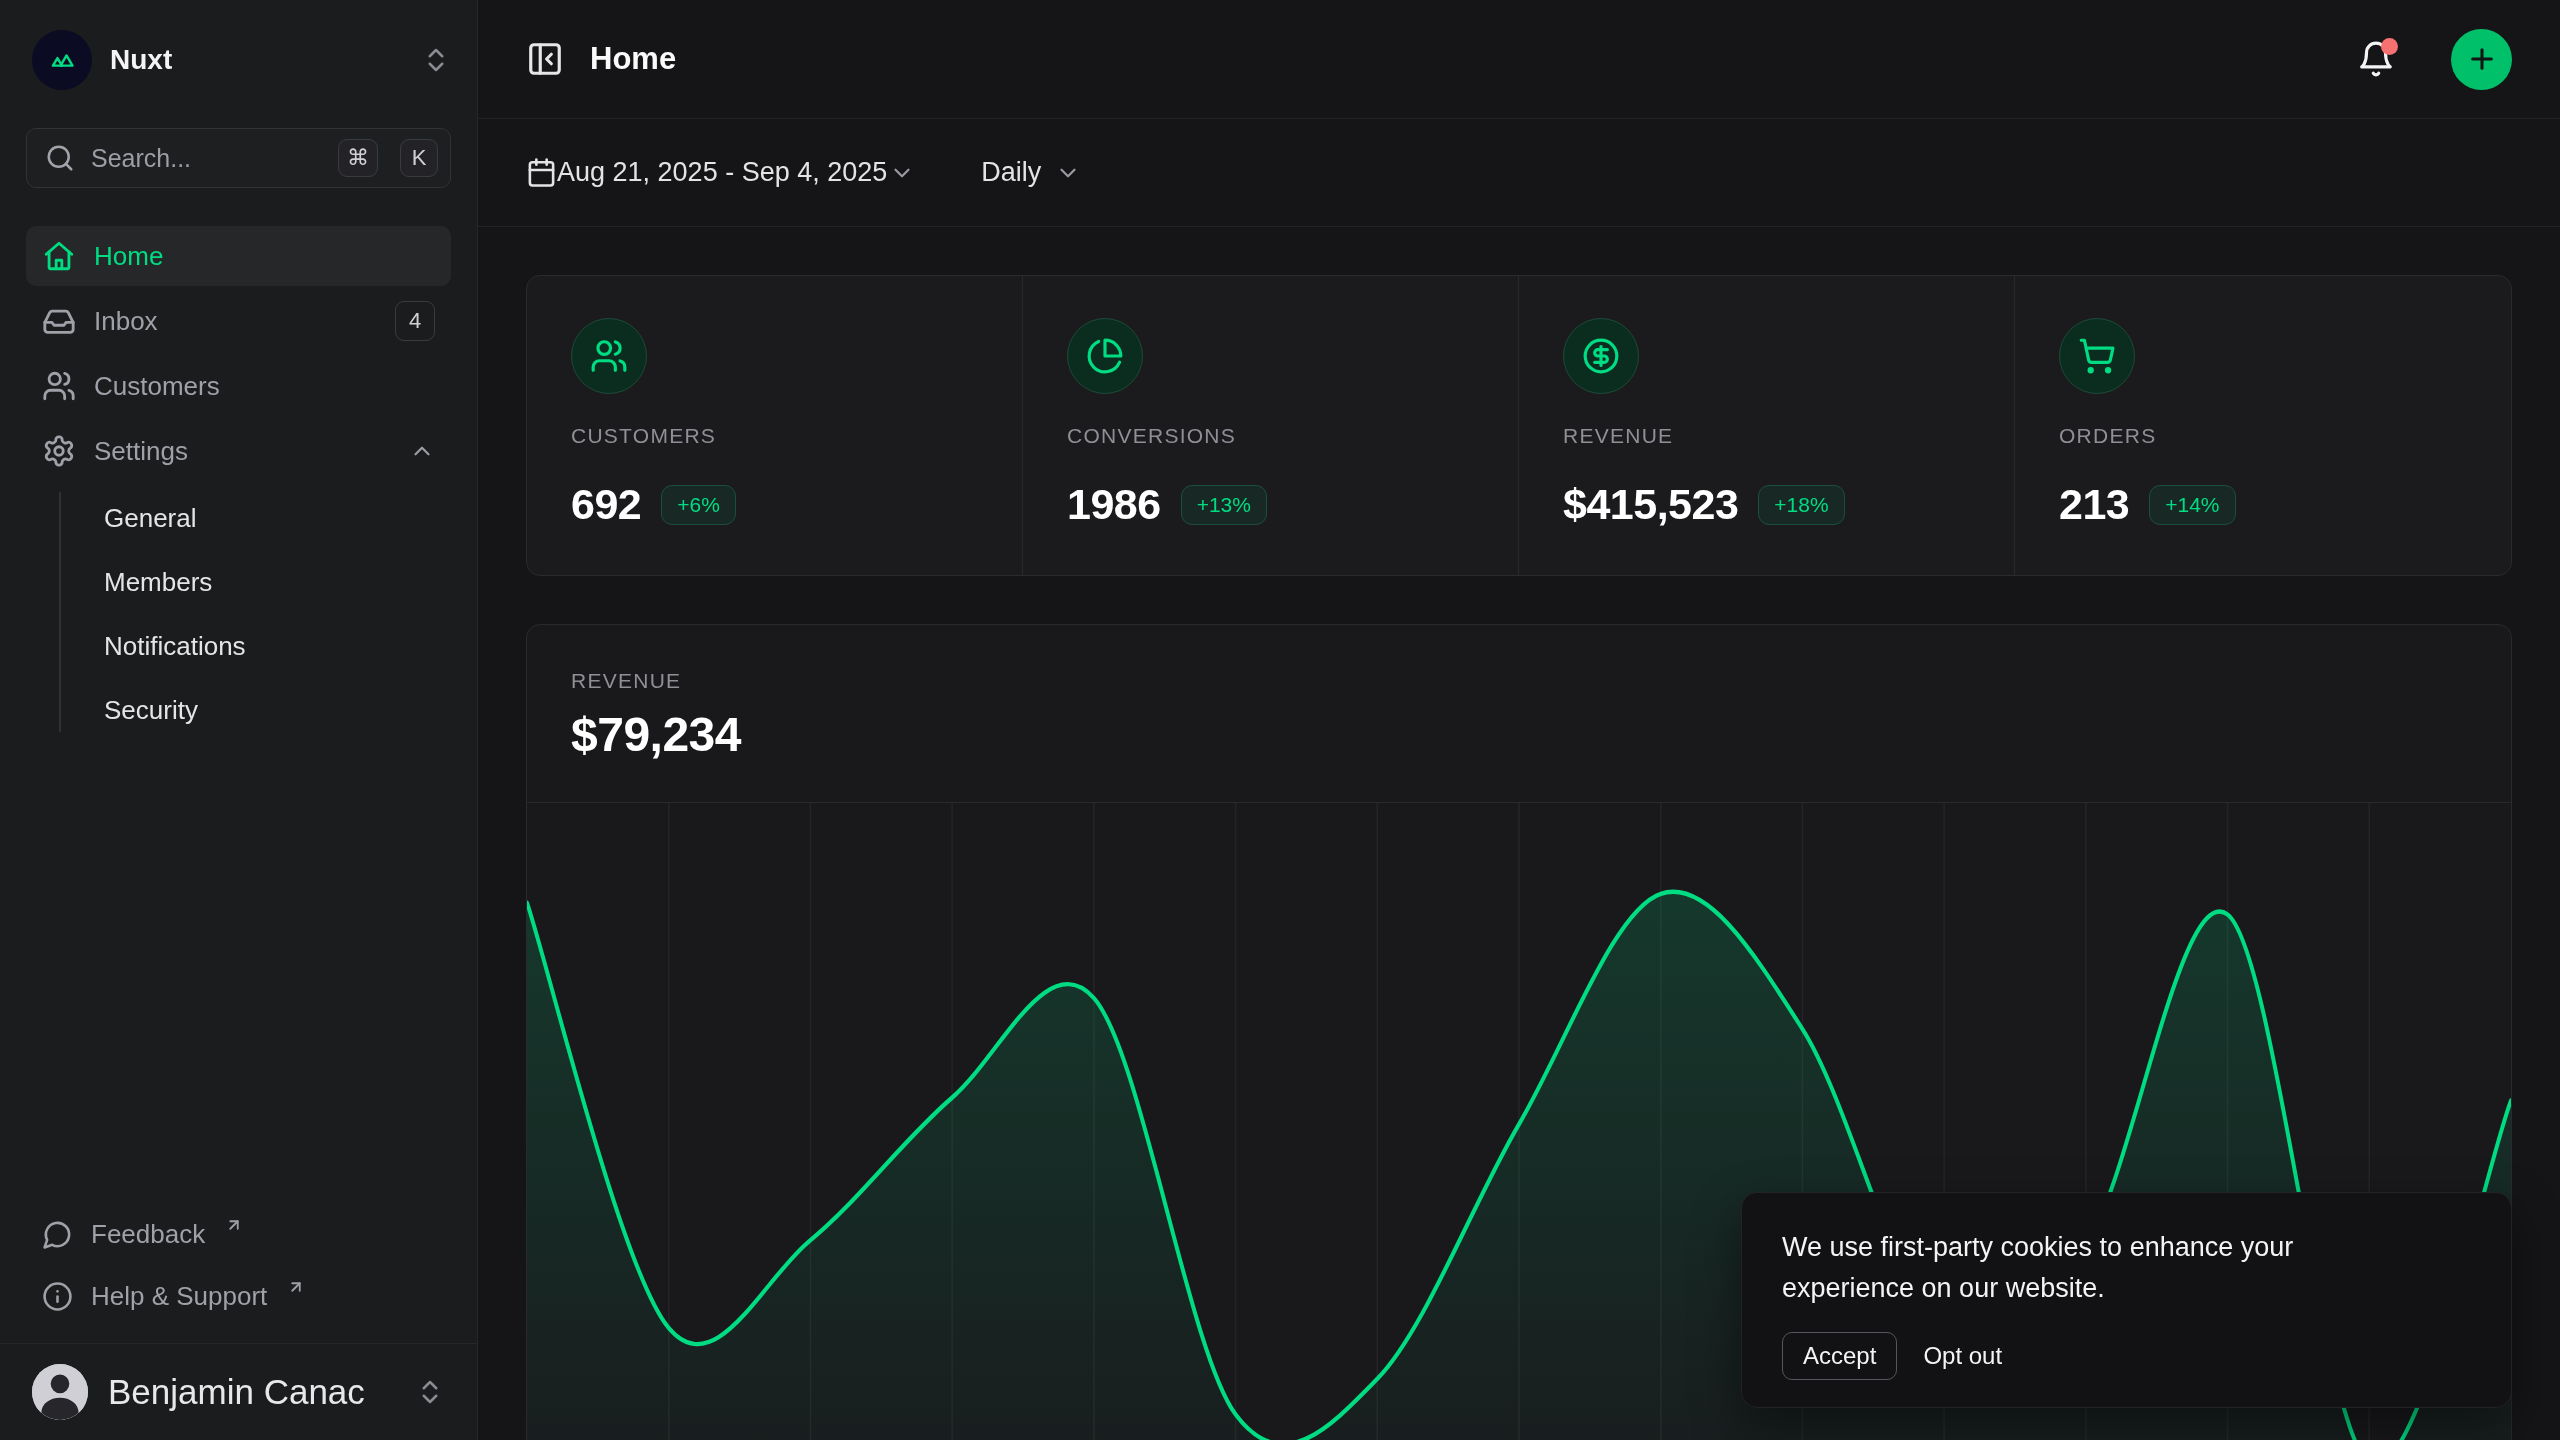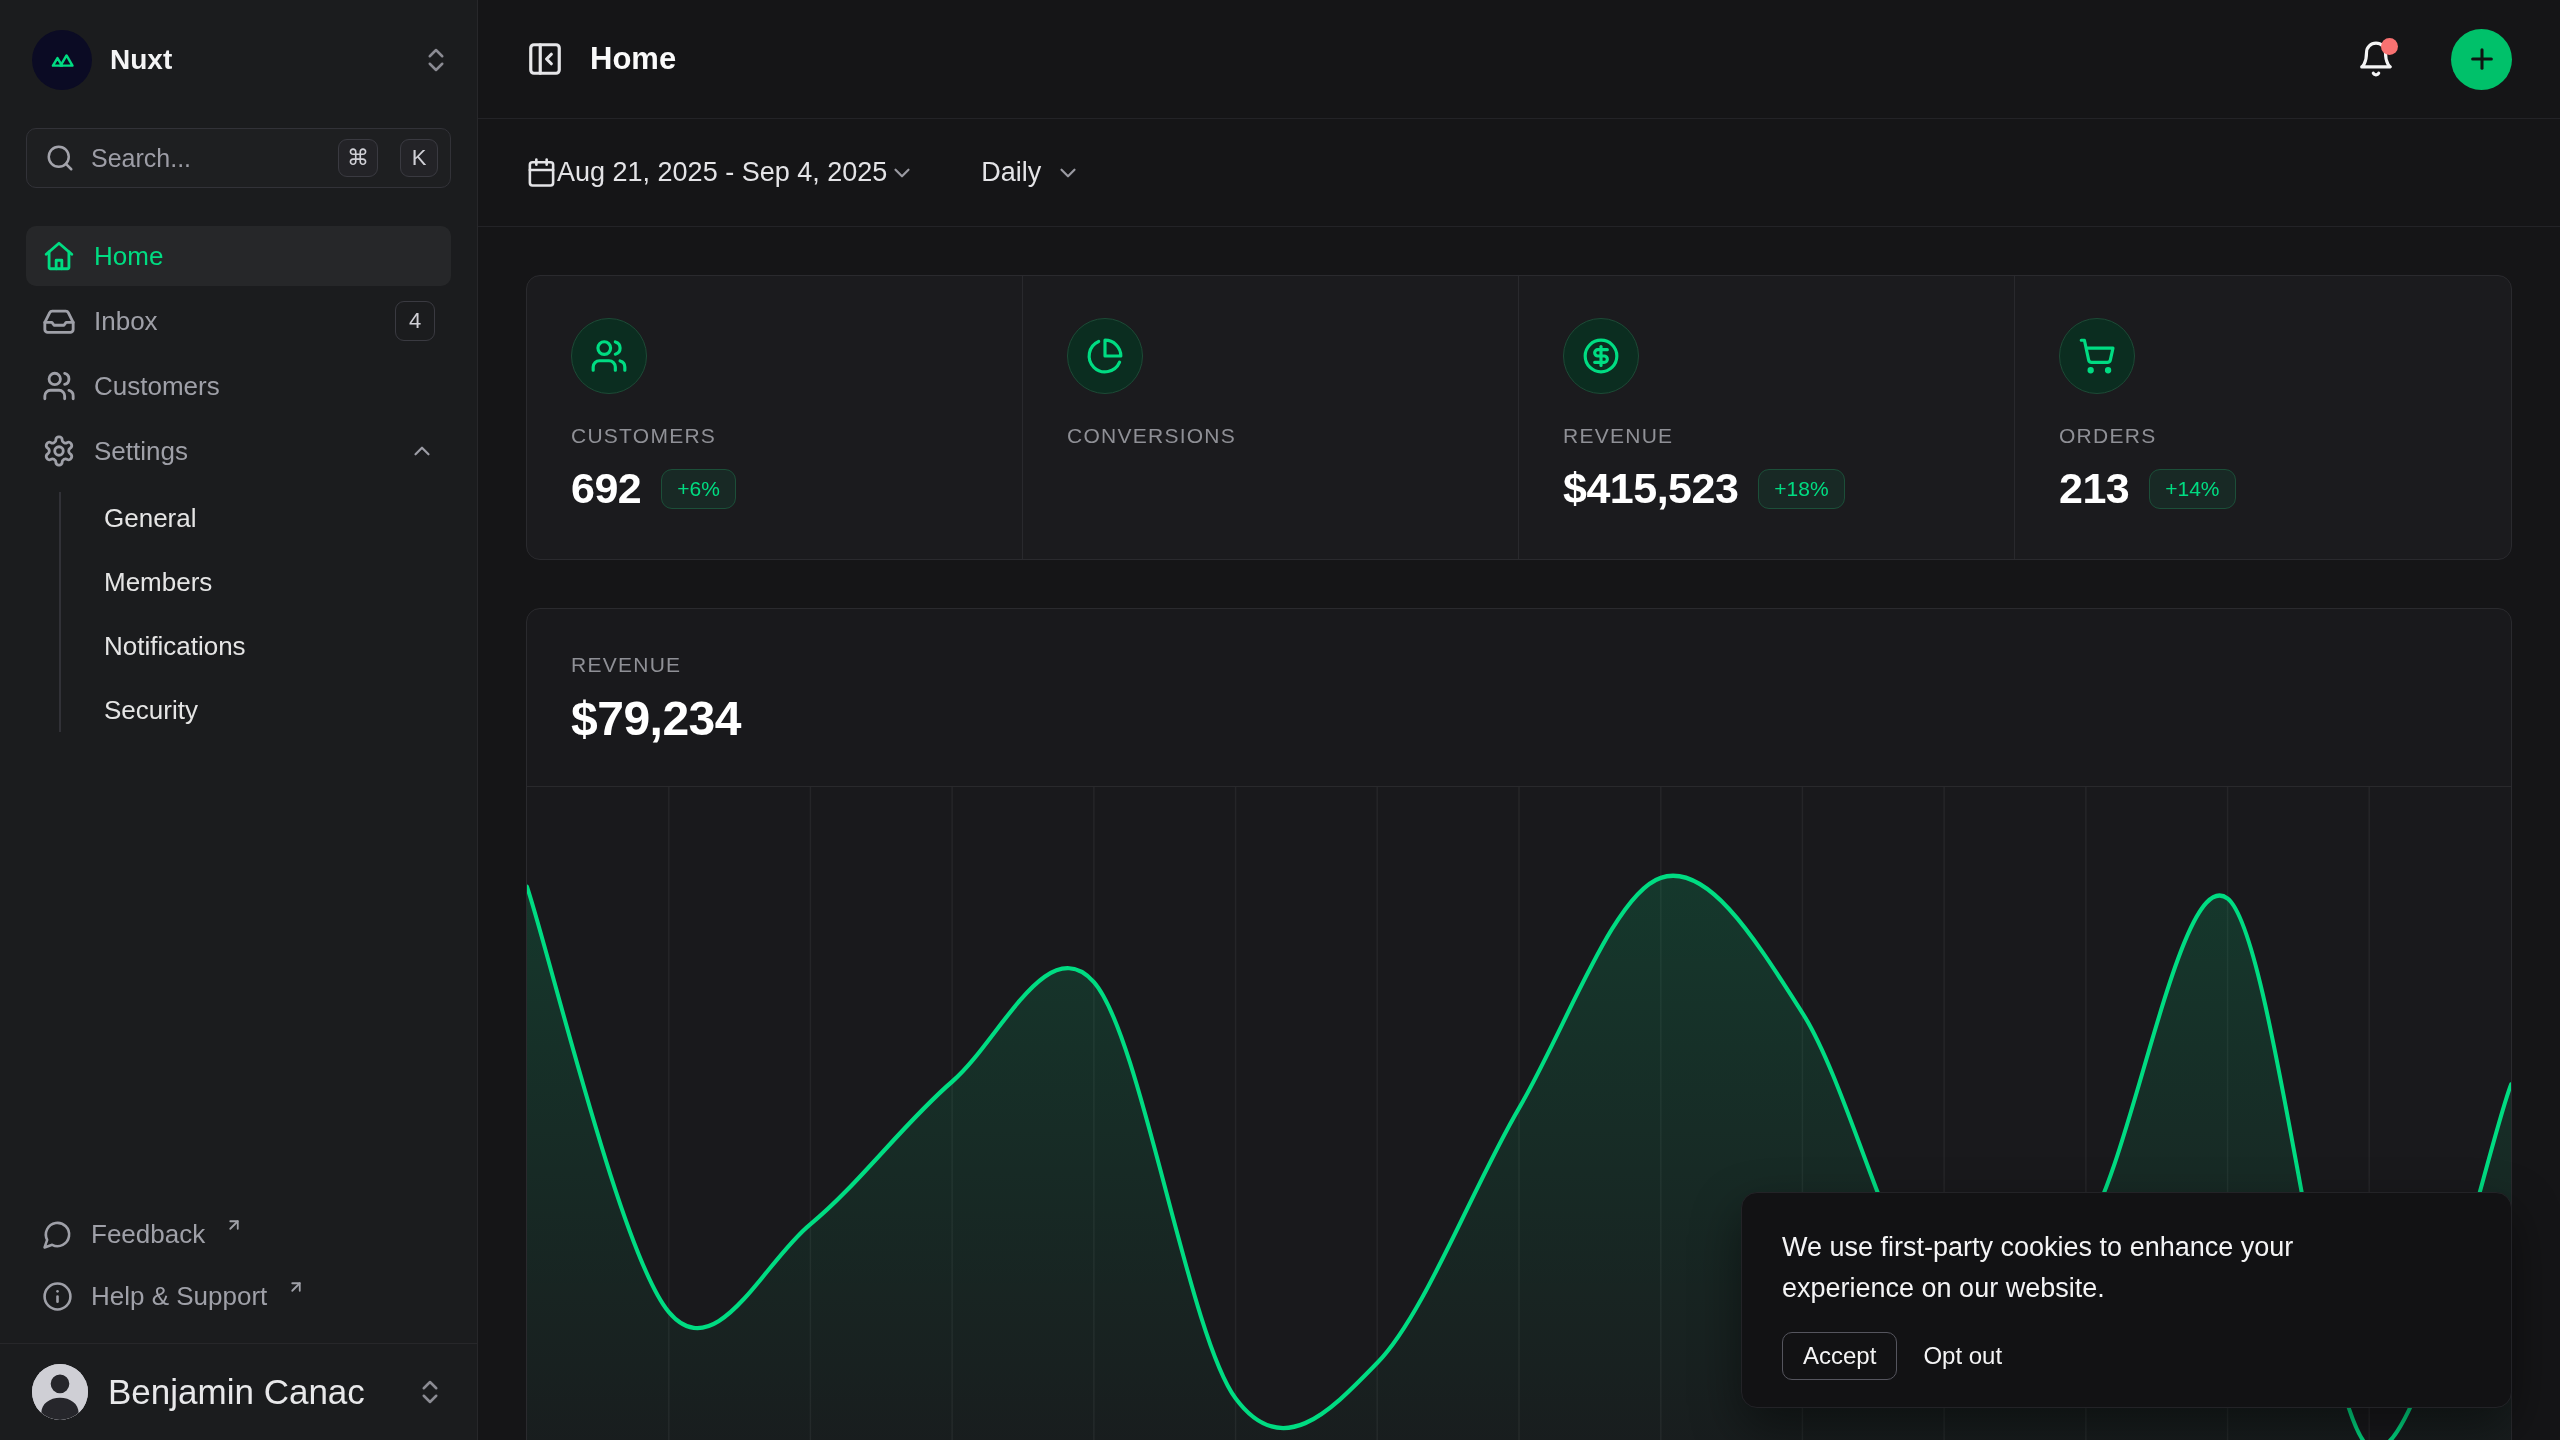--- a/index.html
+++ b/index.html
@@ -91,21 +91,21 @@
     display:grid; grid-template-columns:repeat(4,1fr);
     background:#1b1b1e; border:1.5px solid #2a2a2e; border-radius:14px; overflow:hidden;
   }
   .stat-card { padding:42px 44px 46px 44px; border-right:1.5px solid #29292d; cursor:pointer; }
   .stat-card:last-child { border-right:none; }
   .stat-icon-circle {
     width:76px; height:76px; border-radius:50%; background:#0b2d20; border:1.5px solid #1d4a36;
     display:flex; align-items:center; justify-content:center; color:#00dc82;
   }
   .stat-label { margin-top:30px; font-size:21px; letter-spacing:0.06em; color:#8f9096; font-weight:500; }
-  .stat-value-row { margin-top:16px; display:flex; align-items:center; gap:20px; }
+  .stat-value-row { margin-top:32px; display:flex; align-items:center; gap:20px; }
   .stat-value { font-size:43px; font-weight:700; color:#ffffff; letter-spacing:-0.5px; }
   .delta-badge {
     font-size:21px; font-weight:500; color:#00dc82; padding:7px 15px; border-radius:11px;
     background:rgba(0,220,130,0.08); border:1.5px solid #1c4f39;
   }
 
   .revenue-card {
     margin-top:48px; height:880px; background:#19191c; border:1.5px solid #2a2a2e; border-radius:14px;
     display:flex; flex-direction:column; overflow:hidden;
   }
@@ -350,20 +350,24 @@
       </div>
 
       <div class="stat-card">
         <div class="stat-icon-circle">
           <svg width="38" height="38" viewBox="0 0 24 24" fill="none" stroke="currentColor" stroke-width="2" stroke-linecap="round" stroke-linejoin="round">
               <path d="M21.21 15.89A10 10 0 1 1 8 2.83"></path>
               <path d="M22 12A10 10 0 0 0 12 2v10z"></path>
             </svg>
         </div>
         <div class="stat-label">CONVERSIONS</div>
+        <div class="stat-value-row">
+          <span class="stat-value">1986</span>
+          <span class="delta-badge">+13%</span>
+        </div>
       </div>
 
       <div class="stat-card">
         <div class="stat-icon-circle">
           <svg width="38" height="38" viewBox="0 0 24 24" fill="none" stroke="currentColor" stroke-width="2" stroke-linecap="round" stroke-linejoin="round">
               <circle cx="12" cy="12" r="10"></circle>
               <path d="M16 8h-6a2 2 0 0 0 0 4h4a2 2 0 0 1 0 4H8"></path>
               <path d="M12 18V6"></path>
             </svg>
         </div>

